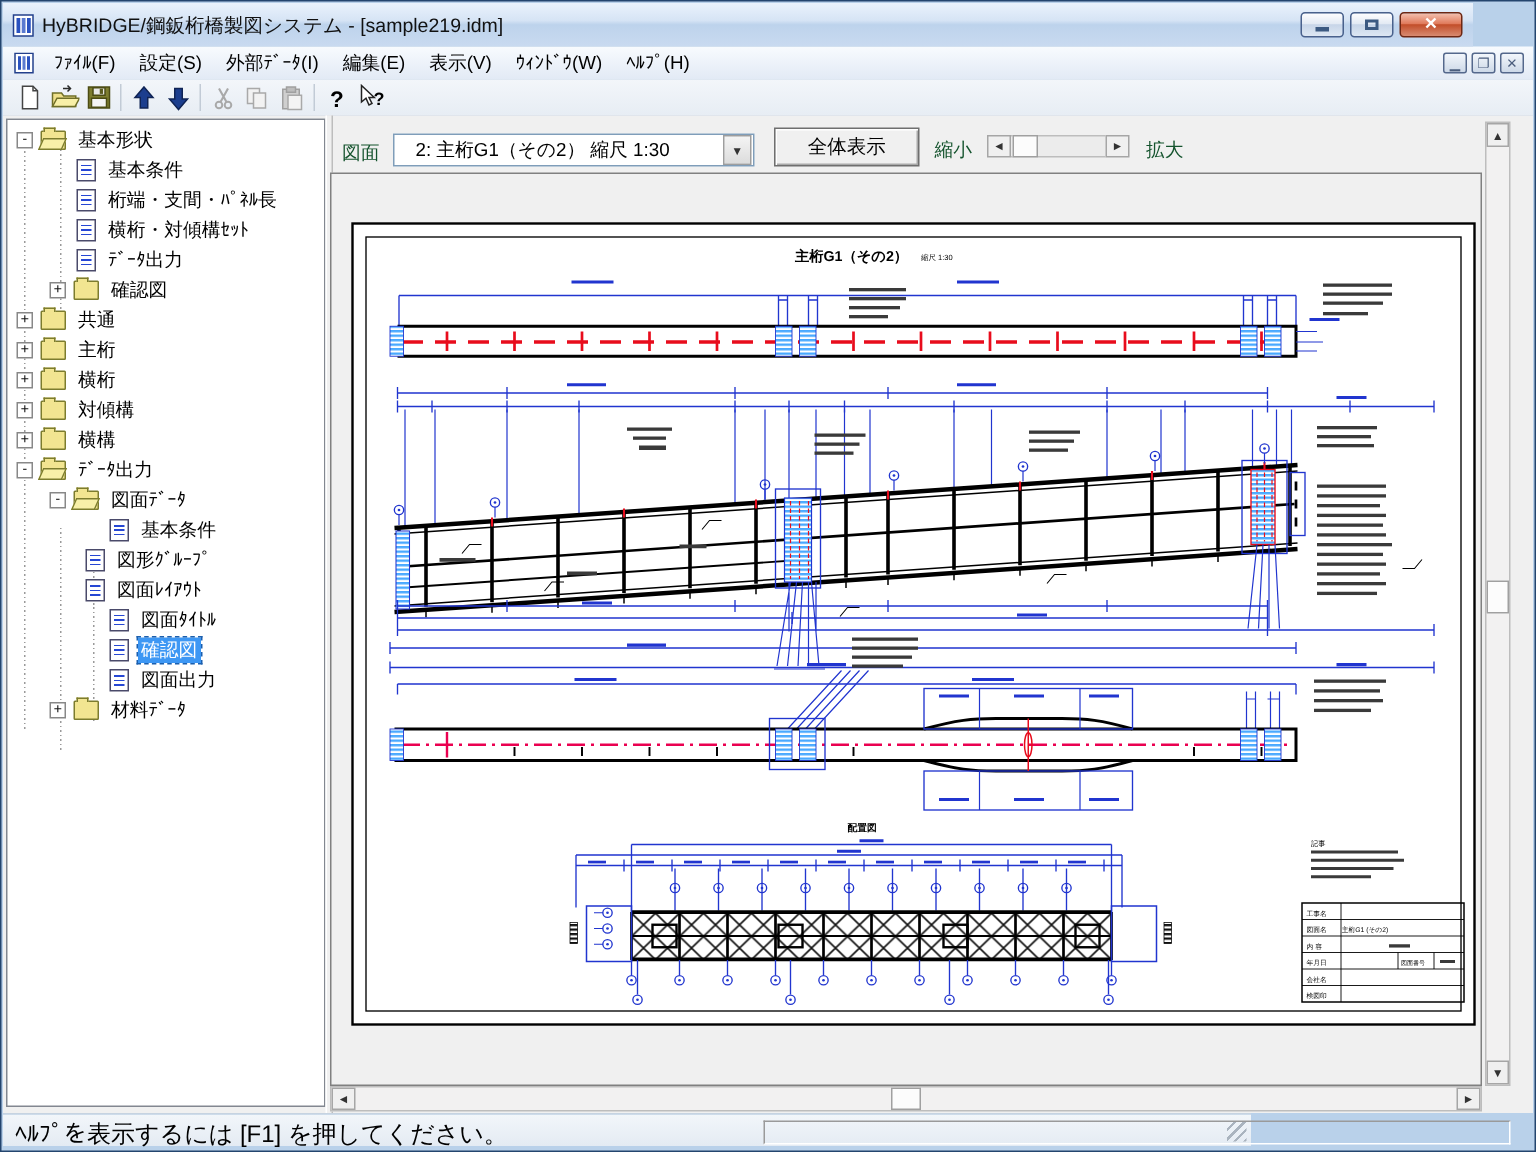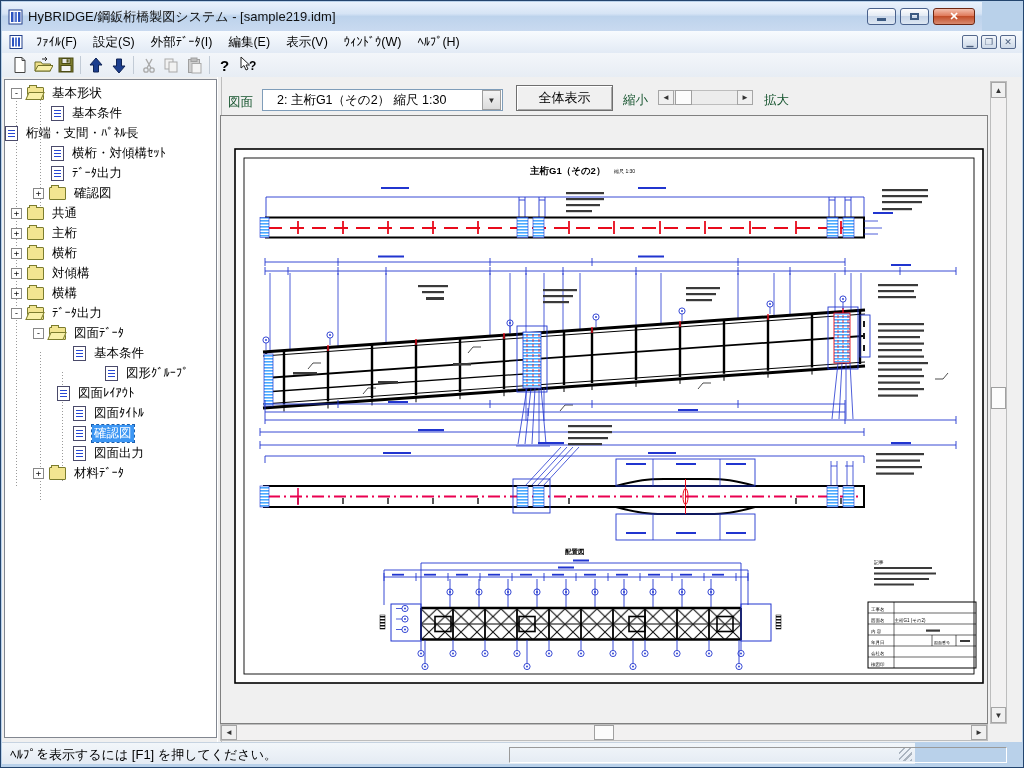--- a/index.html
+++ b/index.html
@@ -64,22 +64,22 @@
     box-shadow:inset 1px 1px 0 #fff, inset -1px -1px 0 #a9a9a9;
     font-size:13px;display:flex;align-items:center;justify-content:center;box-sizing:border-box;color:#000}
   .sbarr{width:16px;height:15px;background:#f0f0f0;border:1px solid #a6a6a6;box-sizing:border-box;
     display:flex;align-items:center;justify-content:center;font-size:8px;color:#333}
   
   #viewport{left:218px;top:38px;width:768px;height:609px;border:1px solid #808080;
     background:#f0f0f0;box-sizing:border-box;overflow:hidden}
   .vtrack{background:#ececec;border:1px solid #bdbdbd;box-sizing:border-box}
   .thumb{background:#fcfcfc;border:1px solid #a0a0a0;box-sizing:border-box}
   
-  #statusbar{left:1px;top:741px;width:913px;height:21px;
-    background:linear-gradient(#f2f6fa,#e4ebf3);border-top:1px solid #c6d3e1;font-size:13px;color:#000}
+  #statusbar{left:1px;top:741px;width:832px;height:21px;
+    background:linear-gradient(#f2f6fa,#e4ebf3);border-top:1px solid #c6d3e1;font-size:16px;color:#000}
   #status-pane2{left:507px;top:4px;width:496px;height:14px;
     border:1px solid;border-color:#9a9a9a #fff #fff #9a9a9a}
   #grip{right:3px;bottom:3px;width:13px;height:13px;
     background:repeating-linear-gradient(135deg,transparent 0 3px,#aab4bf 3px 4.5px)}
   
   svg text{font-family:"Liberation Sans",sans-serif;stroke:none;fill:#000}
   .sk{stroke:#000;fill:none}.sb{stroke:#2135cf;fill:none}
   .sr{stroke:#e80c1c;fill:none}.sm{stroke:#ea0050;fill:none}
   .mk{fill:#3a3a3a;stroke:none}.mb{fill:#2135cf;stroke:none}
 </style>
@@ -210,21 +210,21 @@
       <div style="padding-top:3px">
         <div class="ti" style="padding-left:6px">
             <span class="exp">-</span>
             <span class="fold open"></span>
             <span class="tl">基本形状</span>
           </div>
         <div class="ti" style="padding-left:46px">
             <span class="doc"></span>
             <span class="tl">基本条件</span>
           </div>
-        <div class="ti" style="">
+        <div class="ti" style="padding-left:46px">
             <span class="doc"></span>
             <span class="tl">桁端・支間・ﾊﾟﾈﾙ長</span>
           </div>
         <div class="ti" style="padding-left:46px">
             <span class="doc"></span>
             <span class="tl">横桁・対傾構ｾｯﾄ</span>
           </div>
         <div class="ti" style="padding-left:46px">
             <span class="doc"></span>
             <span class="tl">ﾃﾞｰﾀ出力</span>
@@ -266,21 +266,21 @@
           </div>
         <div class="ti" style="padding-left:28px">
             <span class="exp">-</span>
             <span class="fold open"></span>
             <span class="tl">図面ﾃﾞｰﾀ</span>
           </div>
         <div class="ti" style="padding-left:68px">
             <span class="doc"></span>
             <span class="tl">基本条件</span>
           </div>
-        <div class="ti" style="padding-left:100px">
+        <div class="ti" style="padding-left:52px">
             <span class="doc"></span>
             <span class="tl">図形ｸﾞﾙｰﾌﾟ</span>
           </div>
         <div class="ti" style="padding-left:52px">
             <span class="doc"></span>
             <span class="tl">図面ﾚｲｱｳﾄ</span>
           </div>
         <div class="ti" style="padding-left:68px">
             <span class="doc"></span>
             <span class="tl">図面ﾀｲﾄﾙ</span>

